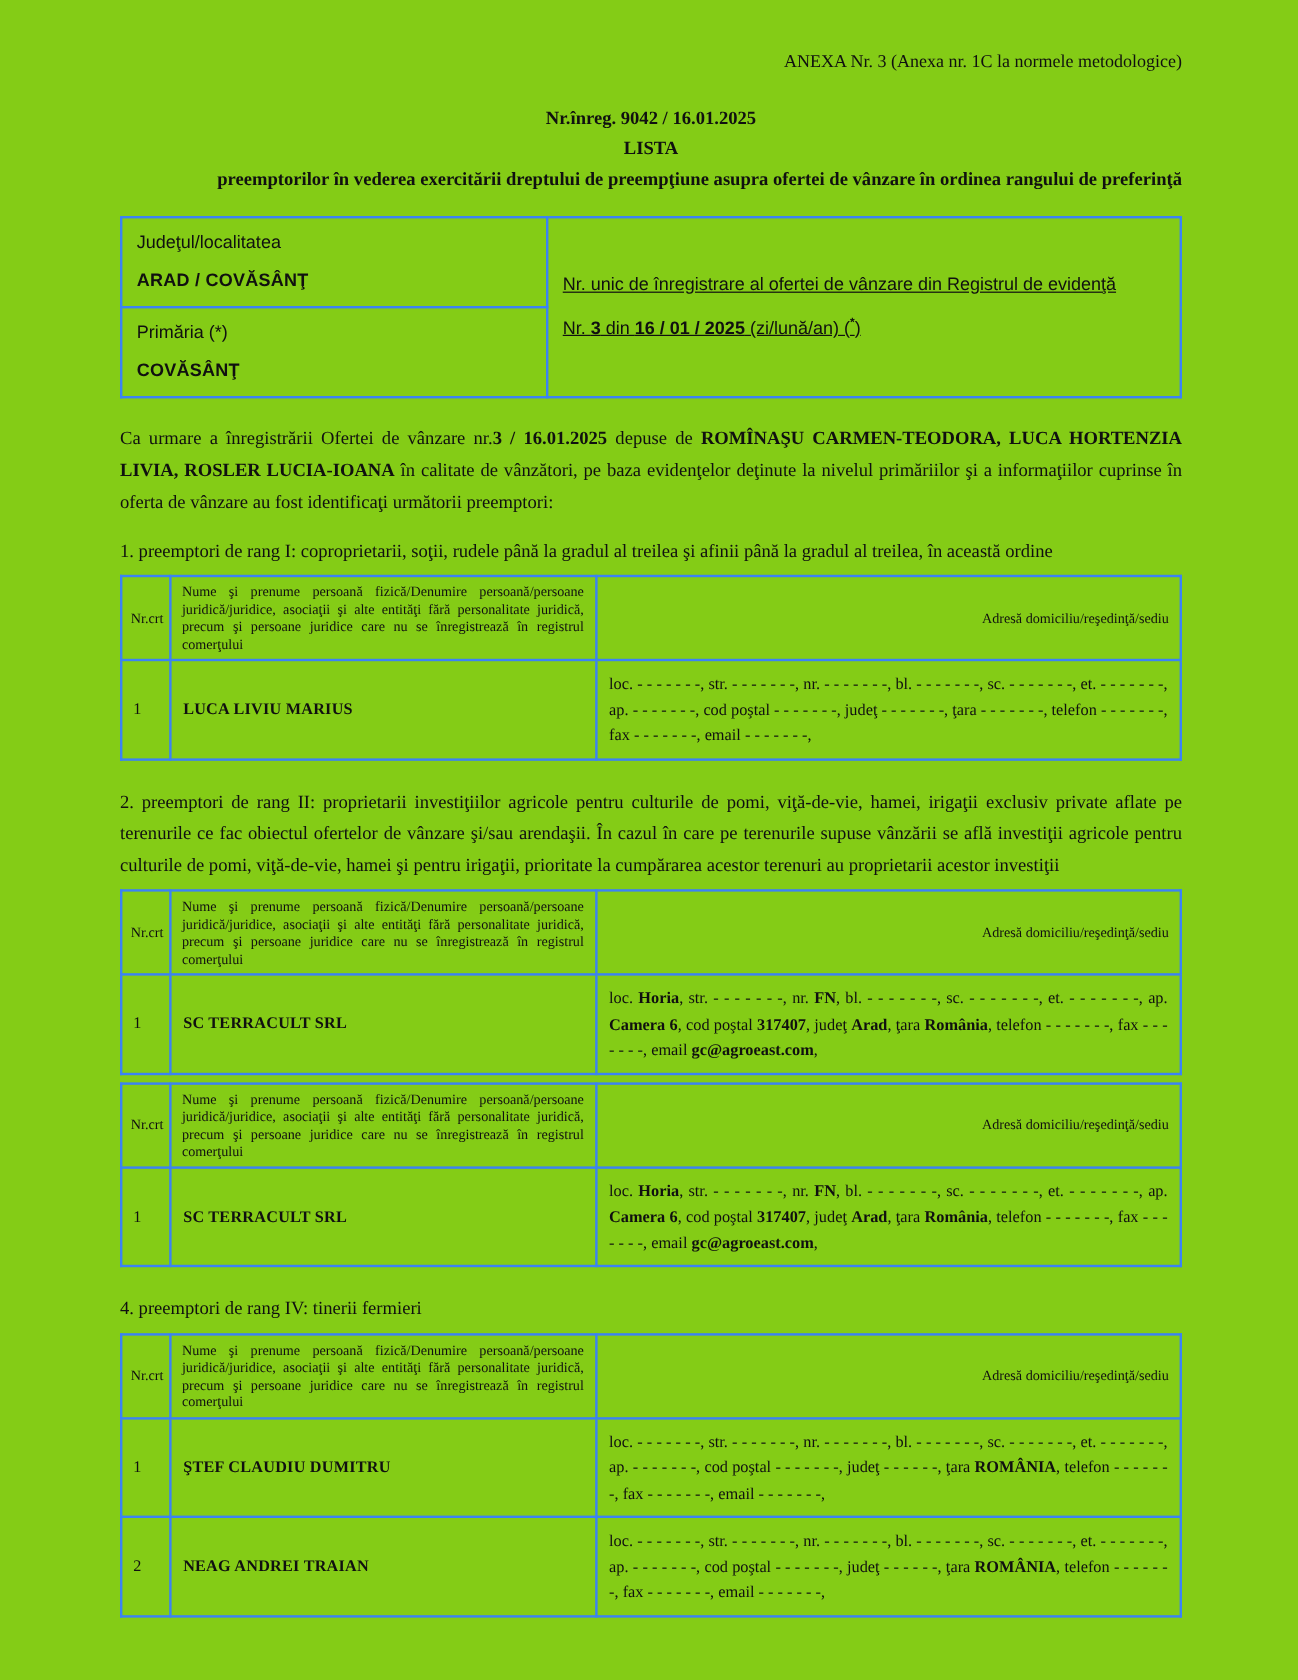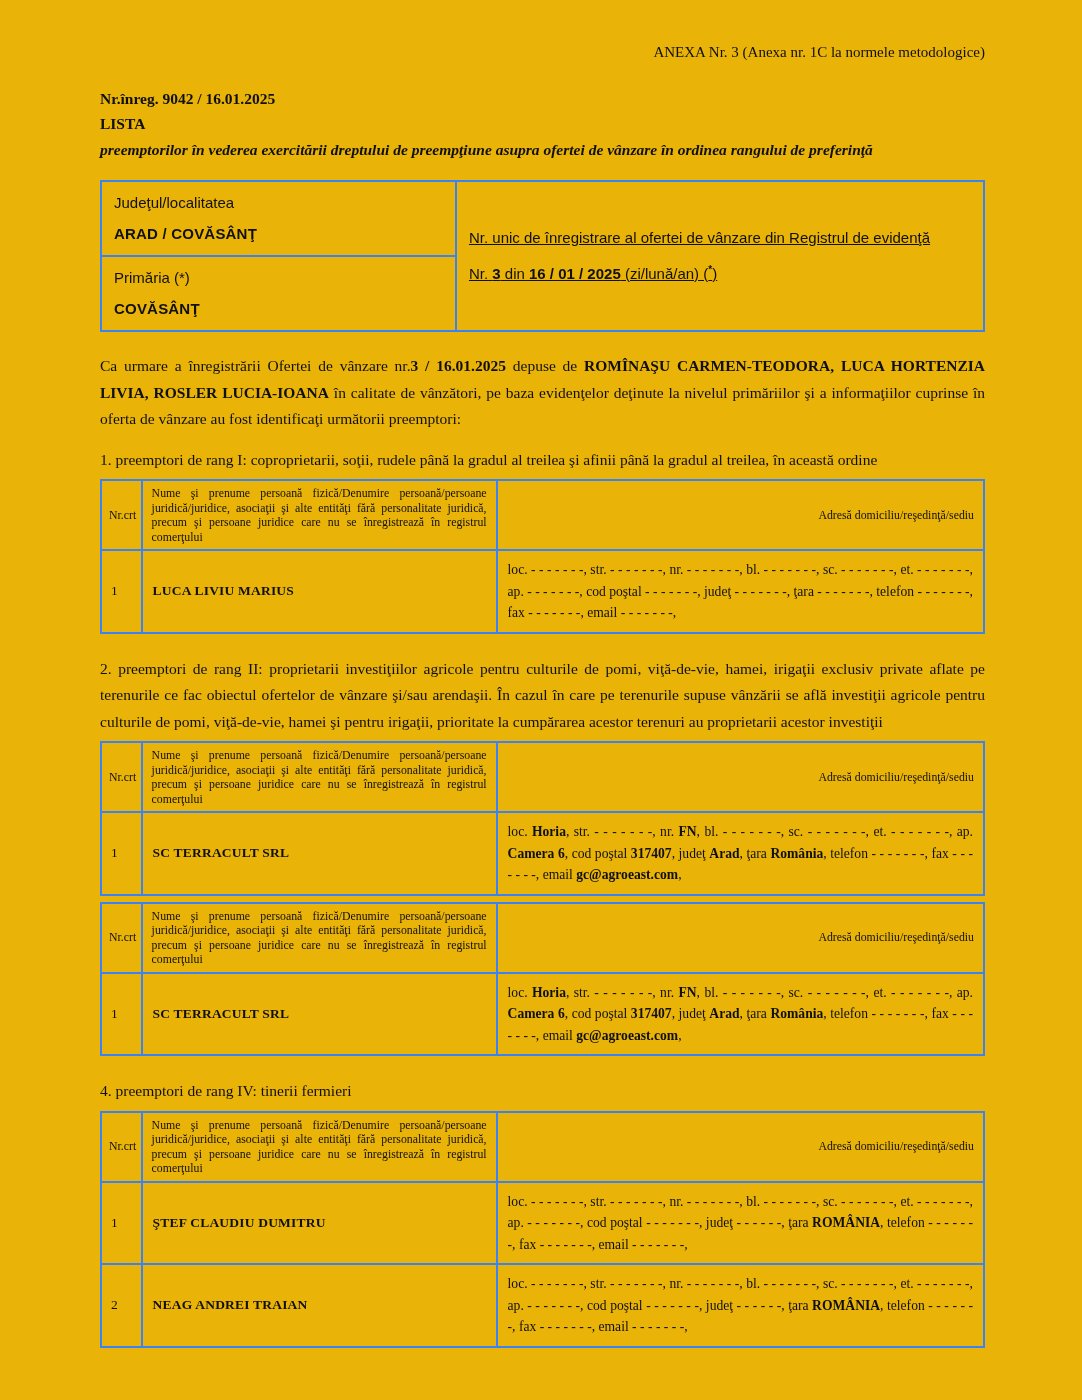--- a/index.html
+++ b/index.html
@@ -1,25 +1,25 @@
 <!DOCTYPE html>
 <html><head>
 <meta charset="utf-8">
 <style>
   * { margin:0; padding:0; box-sizing:border-box; }
   html,body { background:#e8e8e8; }
   .page {
-    width:1082px; height:1400px; margin:0 auto; background:#eab308;
+    width:1082px; height:1400px; margin:0 auto; background:#84cc16;
     padding:44px 97px 20px 100px; overflow:hidden;
     font-family:"Liberation Serif", serif; color:#101010; font-size:15.5px;
   }
   .annex-line { text-align:right; font-size:15px; }
-  .regno-line { text-align:left; font-weight:bold; margin-top:29px; font-size:15.5px; }
-  .doc-title { text-align:left; font-weight:bold; margin-top:7px; font-size:15.5px; }
-  .doc-subtitle { text-align:left; font-weight:bold; margin-top:3px; line-height:27px; font-size:15.5px;font-style:italic; }
+  .regno-line { text-align:center; font-weight:bold; margin-top:29px; font-size:15.5px; }
+  .doc-title { text-align:center; font-weight:bold; margin-top:7px; font-size:15.5px; }
+  .doc-subtitle { text-align:right; font-weight:bold; margin-top:3px; line-height:27px; font-size:15.5px; }
 
   table { border-collapse:collapse; width:100%; }
   td { border:2px solid #3b82f6; vertical-align:middle; }
 
   .info-table { margin-top:17px; font-family:"Liberation Sans", sans-serif; font-size:15px; }
   .info-table td.left { width:40.2%; padding:10px 12px; height:66px; }
   .info-table td.left .lbl { line-height:22px; }
   .info-table td.left .val { font-weight:bold; line-height:22px; margin-top:9px; letter-spacing:.2px; }
   .info-table td.right { padding:10px 14px 10px 12px;text-decoration:underline; }
   .info-table .reg-label { text-align:justify; line-height:30px; }

